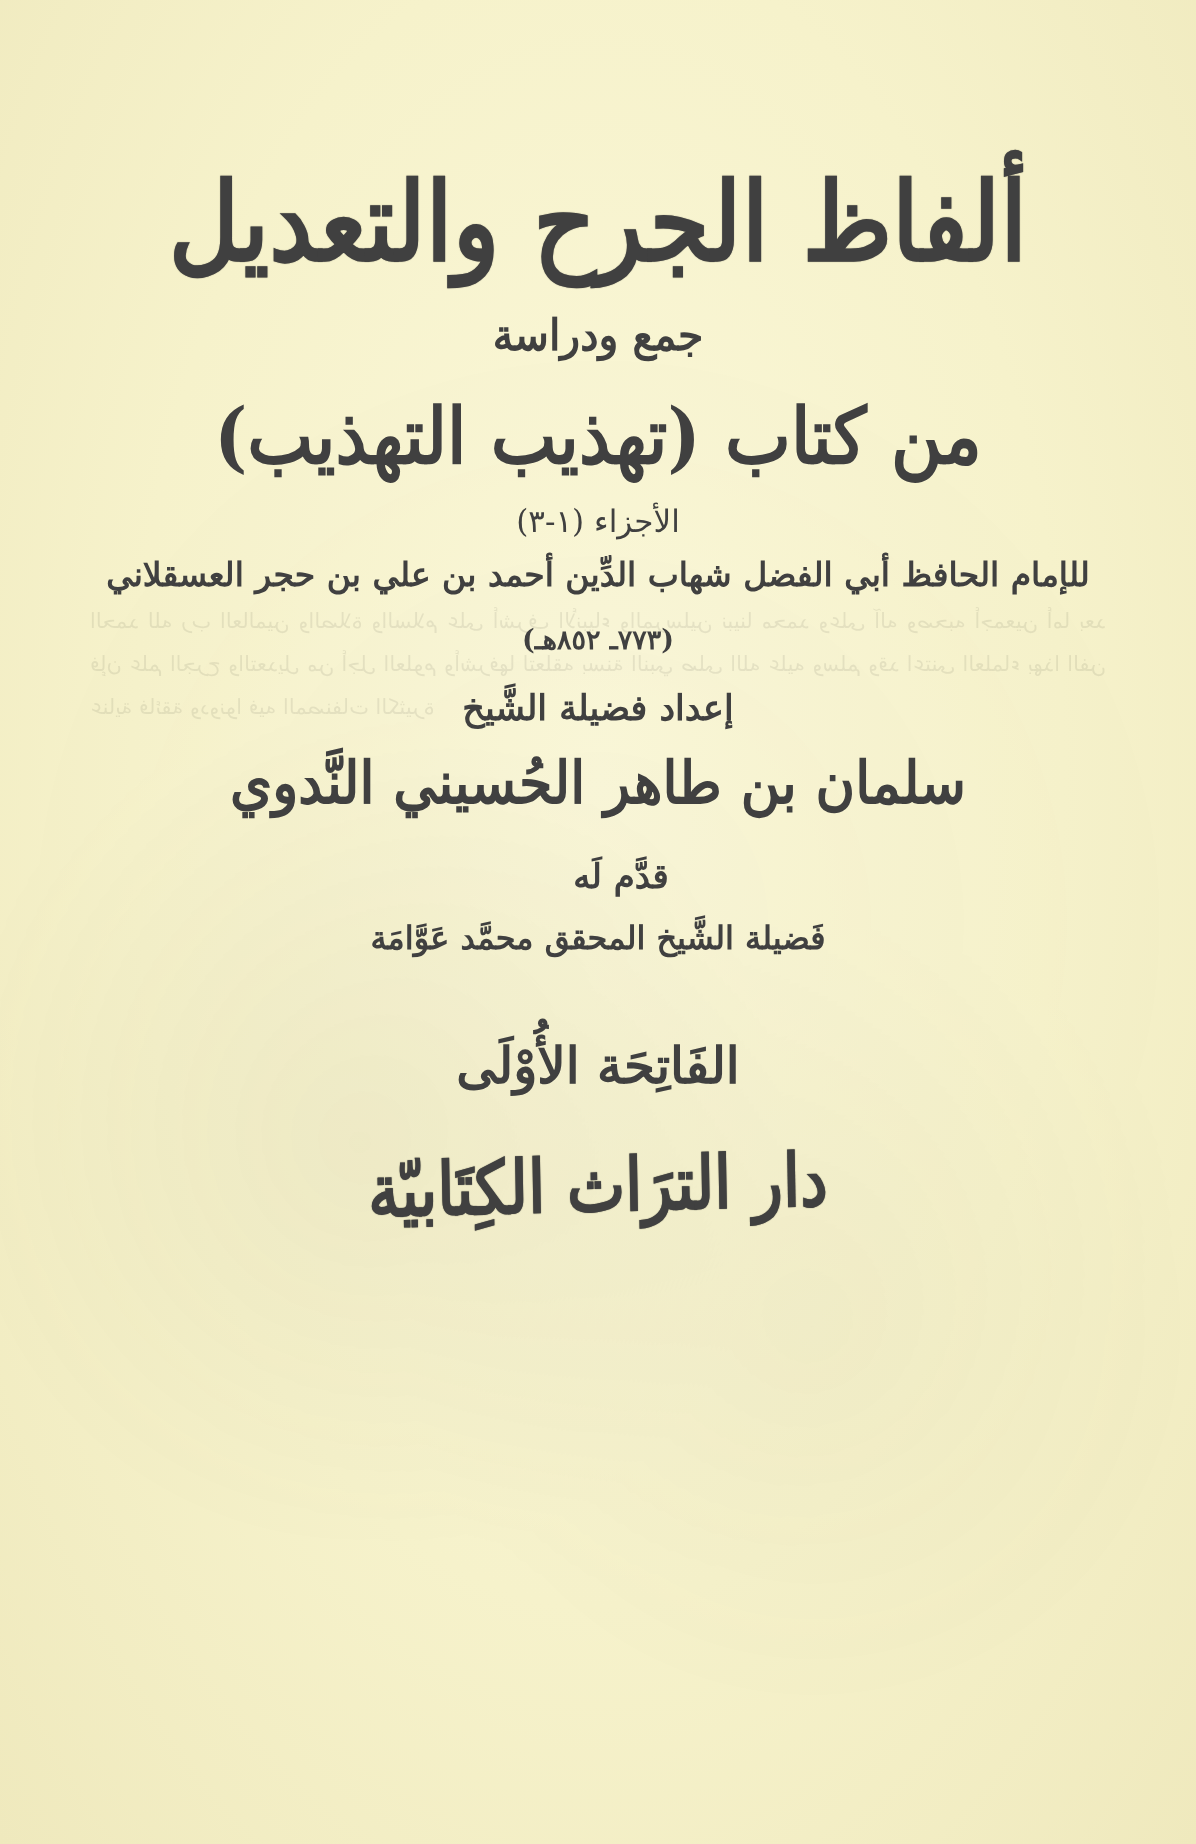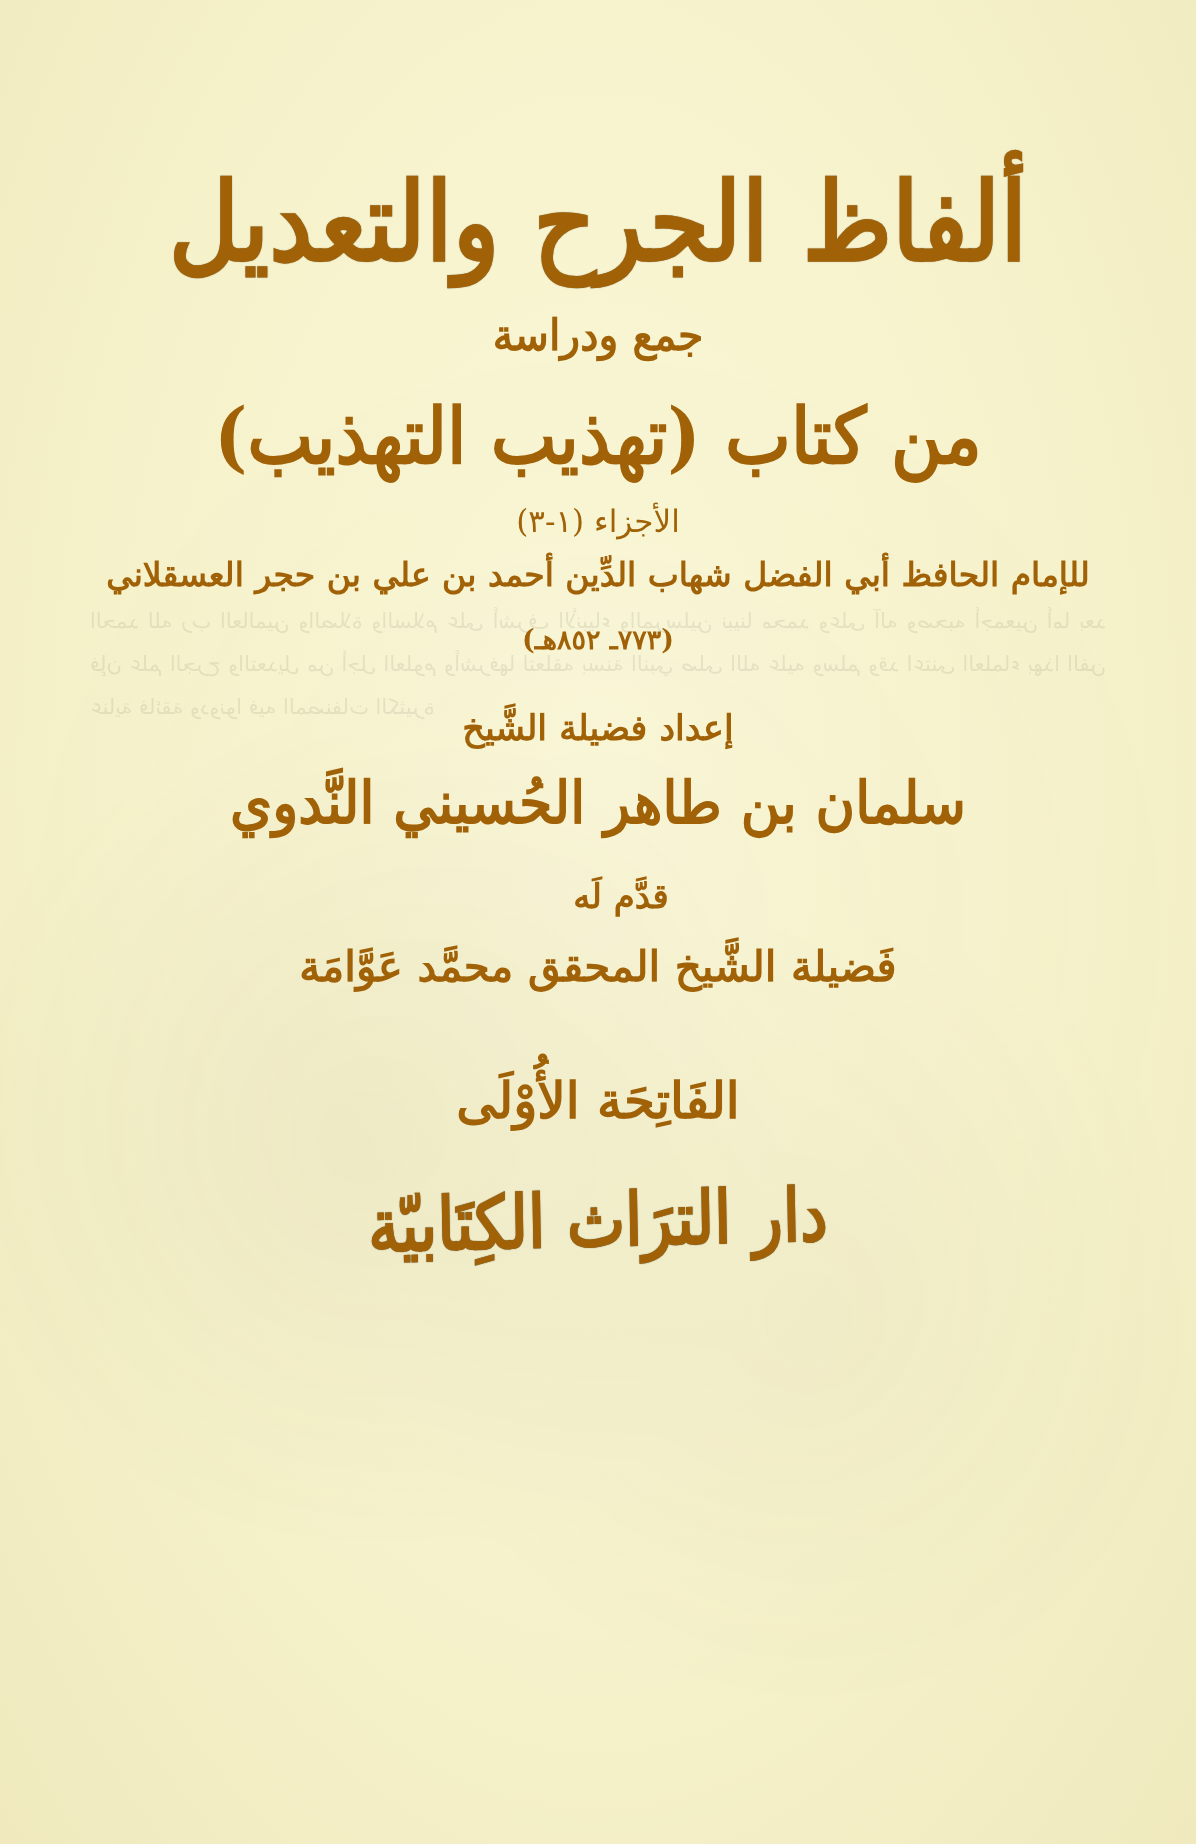--- a/index.html
+++ b/index.html
@@ -49,21 +49,21 @@
     user-select: none;
     filter: blur(.4px);
   }
 
   .page {
     position: absolute;
     inset: 0;
     display: flex;
     flex-direction: column;
     align-items: center;
-    color: #a16207;
+    color: #404040;
     text-align: center;
   }
 
   .title-main {
     margin-top: 168px;
     font-size: 97px;
     line-height: 1.12;
     font-weight: 700;
     letter-spacing: -1px;
     text-shadow: 0 0 1px rgba(25,25,20,.5);
@@ -98,42 +98,42 @@
     letter-spacing: -.5px;
   }
 
   .author-dates {
     margin-top: 30px;
     font-size: 27px;
     font-weight: 600;
   }
 
   .prep-label {
-    margin-top: 52px;
+    margin-top: 32px;
     font-size: 35px;
     font-weight: 600;
   }
 
   .editor-name {
     margin-top: 22px;
     font-size: 54px;
     font-weight: 700;
     transform: scaleY(1.08);
   }
 
   .presented-label {
     margin-top: 42px;
     font-size: 34px;
     font-weight: 600;
     margin-left: 46px;
   }
 
   .presenter {
     margin-top: 18px;
-    font-size: 42px;
+    font-size: 32px;
     font-weight: 600;
     line-height: 1.55;
     text-align: center;
   }
 
   .edition {
     margin-top: 72px;
     font-size: 50px;
     font-weight: 700;
   }

